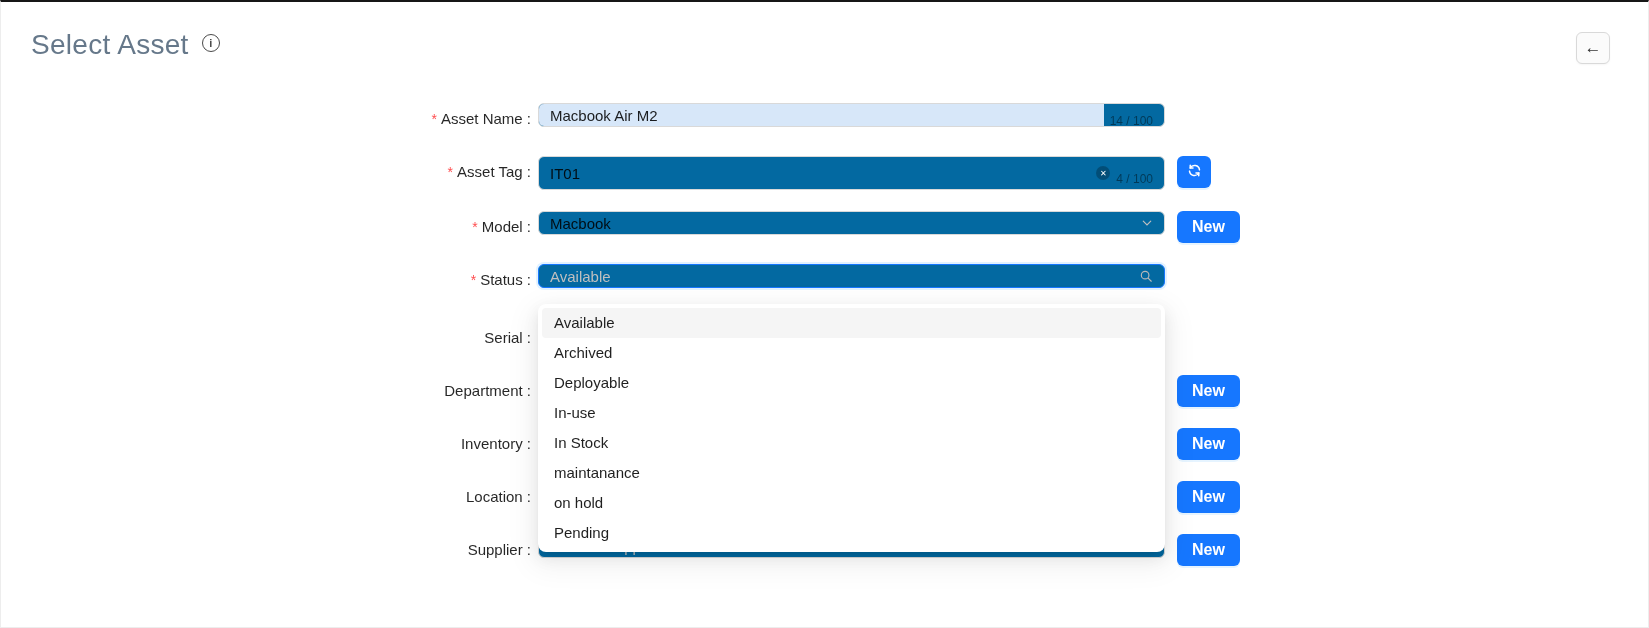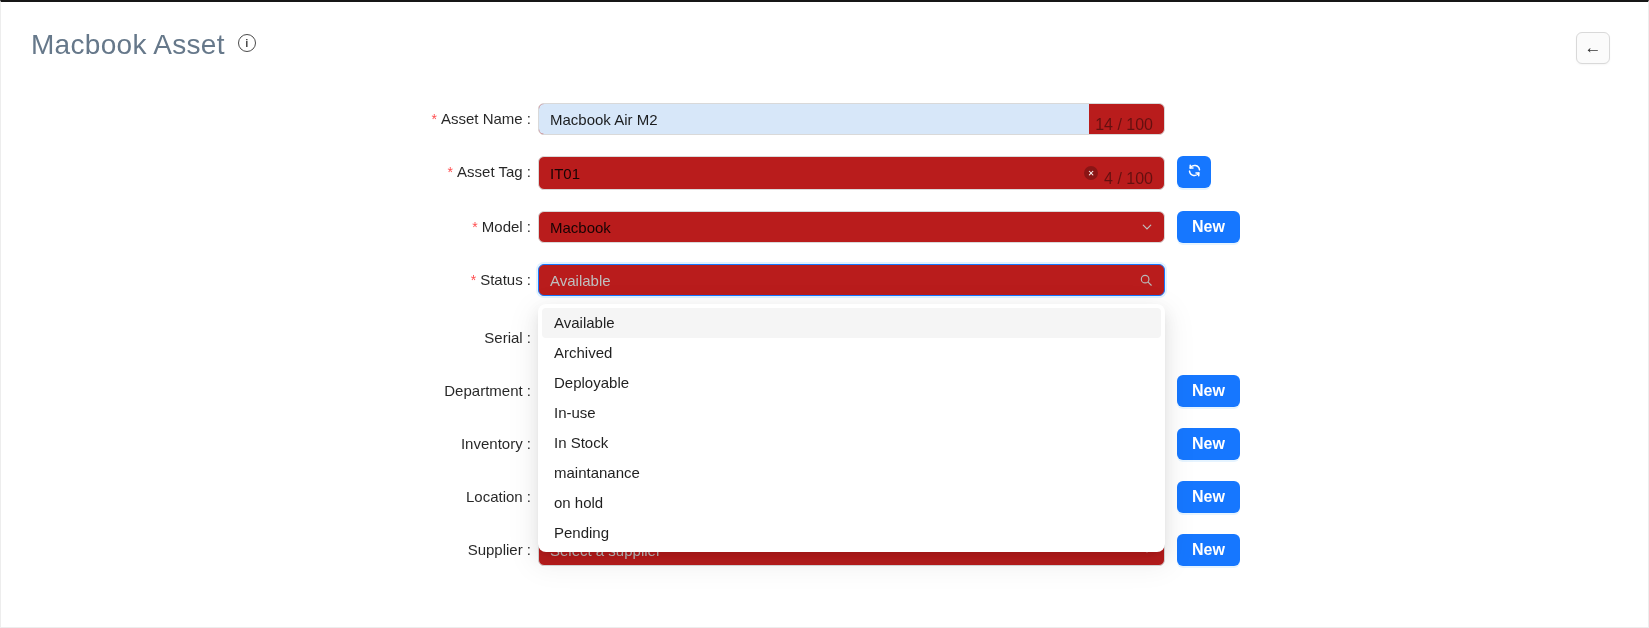--- a/index.html
+++ b/index.html
@@ -33,34 +33,34 @@
   .form { position:absolute; top:101px; left:16px; right:0; }
   .row { display:flex; align-items:flex-start; margin-bottom:21px; min-height:32px; }
   .row-serial { margin-top:26px; }
   .label-cell { width:521px; padding-right:7px; text-align:right; line-height:32px; white-space:nowrap; }
   .label-cell label { color:rgba(0,0,0,0.85); }
   .req { color:#ff4d4f; margin-right:4px; font-size:14px; }
   .control-cell { width:627px; position:relative; }
   .action-cell { margin-left:12px; display:flex; align-items:center; }
   
   .input, .select {
-    height:32px; width:100%; border:1px solid #d9d9d9; border-radius:6px;
-    background:#b91c1c; display:flex; align-items:center; cursor:text; overflow:hidden;
+    height:24px; width:100%; border:1px solid #d9d9d9; border-radius:6px;
+    background:#0369a1; display:flex; align-items:center; cursor:text; overflow:hidden;
   }
   .select { cursor:pointer; padding:0 11px; }
   .select .value { flex:1; color:rgba(0,0,0,0.88); }
   .select .placeholder { flex:1; color:#bfbfbf; }
   .select.focused { border-color:#1677ff; box-shadow:0 0 0 2px rgba(5,145,255,0.12); }
   .input .fill {
     flex:1; height:100%; display:flex; align-items:center; padding:0 11px;
     background:#d7e7f9;
   }
   .input.plain { padding:16px 11px; }
   .input.plain .val { flex:1; }
-  .counter { color:rgba(0,0,0,0.45); padding:0 11px 0 6px; white-space:nowrap; font-size:16px;margin-top:12px; }
+  .counter { color:rgba(0,0,0,0.45); padding:0 11px 0 6px; white-space:nowrap; font-size:12px;margin-top:12px; }
   .input.plain .counter { padding-right:0; }
   .clear-icon {
     width:14px; height:14px; border-radius:50%; background:rgba(0,0,0,0.25);
     color:#fff; font-size:8px; display:flex; align-items:center; justify-content:center;
     cursor:pointer; flex:0 0 auto;
   }
   .chevron, .search-ic { flex:0 0 auto; display:flex; align-items:center; }
   
   .btn-primary {
     height:32px; padding:0 15px; border:none; border-radius:6px;
@@ -79,21 +79,21 @@
   .option {
     padding:5px 12px; border-radius:4px; line-height:20px; min-height:30px;
     color:rgba(0,0,0,0.88); cursor:pointer;
   }
   .option.active { background:#f5f5f5; }
 </style>
 </head>
 <body>
 
 <div class="header">
-  <h1 class="page-title">Macbook Asset</h1>
+  <h1 class="page-title">Select Asset</h1>
   <span class="info-btn">i</span>
 </div>
 
 <button class="back-btn">
   <span>←</span>
 </button>
 
 <div class="form">
 
   <div class="row">

